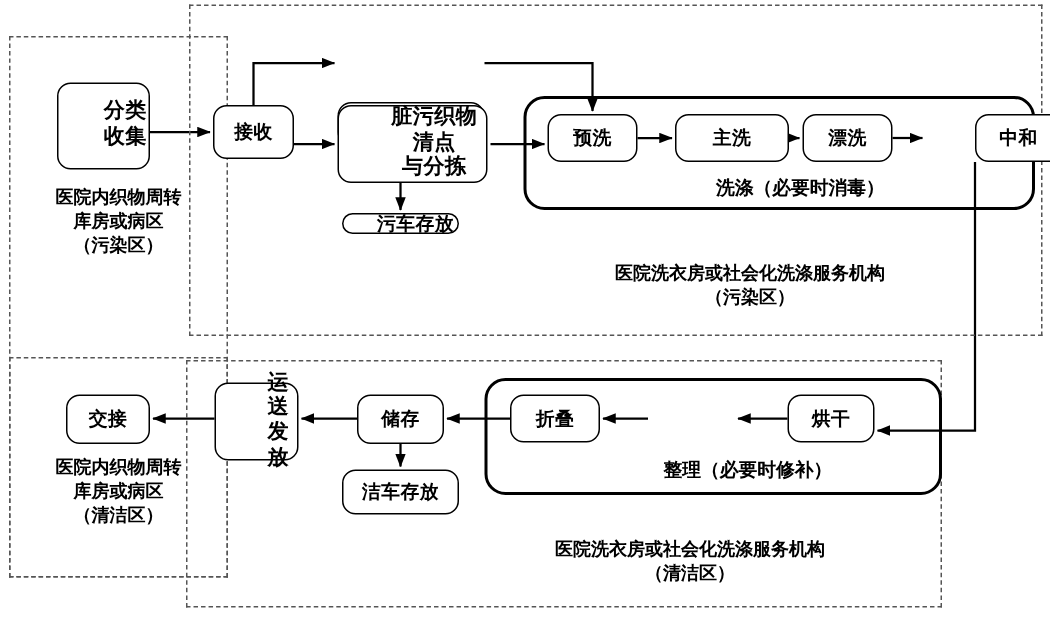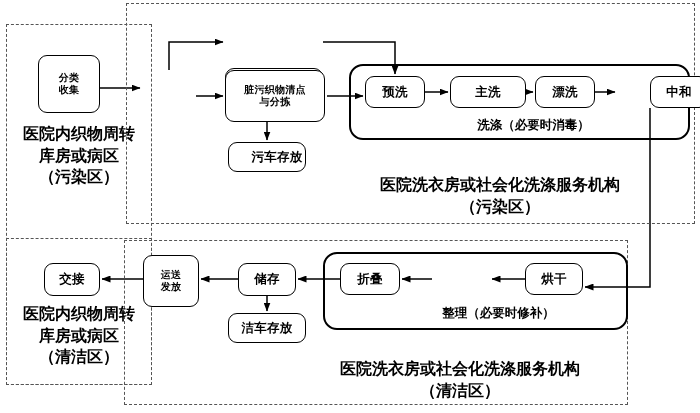--- a/index.html
+++ b/index.html
@@ -16,21 +16,21 @@
     align-items:center;
     justify-content:center;
     text-align:center;
     font-size:12.5px;
     font-weight:700;
     color:#000000;
     line-height:1.18;
     letter-spacing:0.3px;
     z-index:5;
   }
-  .node.two-line{font-size:10px;}
+  .node.two-line{font-size:14px;padding-left:29px;}
   .group-box{
     position:absolute;
     box-sizing:border-box;
     border:2px solid #000000;
     border-radius:14px;
     background:transparent;
     z-index:3;
   }
   .group-label{
     position:absolute;
@@ -44,21 +44,21 @@
   .zone{
     position:absolute;
     box-sizing:border-box;
     border:1.5px dashed #555555;
     background:transparent;
     z-index:1;
   }
   .zone-label{
     position:absolute;
     text-align:center;
-    font-size:16px;
+    font-size:12px;
     font-weight:700;
     color:#000000;
     line-height:1.35;
     z-index:6;
     white-space:pre-line;
   }
 </style>
 </head>
 <body>
 
@@ -122,24 +122,25 @@
     </g>
   </svg>
 
   <div class="group-box" id="grp-0" style="left: 349px; top: 64px; width: 341px; height: 76px;"></div>
   <div class="group-box" id="grp-1" style="left: 323px; top: 252px; width: 305px; height: 78px;"></div>
   <div class="group-label" id="glab-0" style="left: 349px; top: 117px; width: 341px; margin-left: 14px;">洗涤（必要时消毒）</div>
   <div class="group-label" id="glab-1" style="left: 323px; top: 305px; width: 305px; padding-left: 23px;">整理（必要时修补）</div>
 
   <div class="node two-line" id="n-0" style="left: 38px; top: 55px; width: 62px; height: 58px; white-space: pre-line;">分类
 收集</div>
+  <div class="node" id="n-1" style="left: 142px; top: 70px; width: 54px; height: 36px;">接收</div>
   <div class="node" id="n-2" style="left: 225px; top: 28px; width: 98px; height: 29px; margin-top: 40px;">感染织物</div>
   <div class="node two-line" id="n-3" style="left: 225px; top: 70px; width: 100px; height: 52px; white-space: pre-line;">脏污织物清点
 与分拣</div>
-  <div class="node" id="n-4" style="left: 228px; top: 142px; width: 78px; height: 30px; padding-left: 20px;">污车存放</div>
+  <div class="node" id="n-4" style="left: 228px; top: 142px; width: 78px; height: 14px; padding-left: 20px;">污车存放</div>
   <div class="node" id="n-5" style="left: 365px; top: 76px; width: 60px; height: 32px;">预洗</div>
   <div class="node" id="n-6" style="left: 450px; top: 76px; width: 76px; height: 32px;">主洗</div>
   <div class="node" id="n-7" style="left: 535px; top: 76px; width: 60px; height: 32px;">漂洗</div>
   <div class="node" id="n-8" style="left: 650px; top: 76px; width: 58px; height: 32px;">中和</div>
   <div class="node" id="n-9" style="left: 44px; top: 263px; width: 56px; height: 33px;">交接</div>
   <div class="node two-line" id="n-10" style="left: 143px; top: 255px; width: 56px; height: 52px; white-space: pre-line;">运送
 发放</div>
   <div class="node" id="n-11" style="left: 238px; top: 263px; width: 58px; height: 33px;">储存</div>
   <div class="node" id="n-12" style="left: 228px; top: 313px; width: 78px; height: 30px;">洁车存放</div>
   <div class="node" id="n-13" style="left: 340px; top: 263px; width: 60px; height: 32px;">折叠</div>

